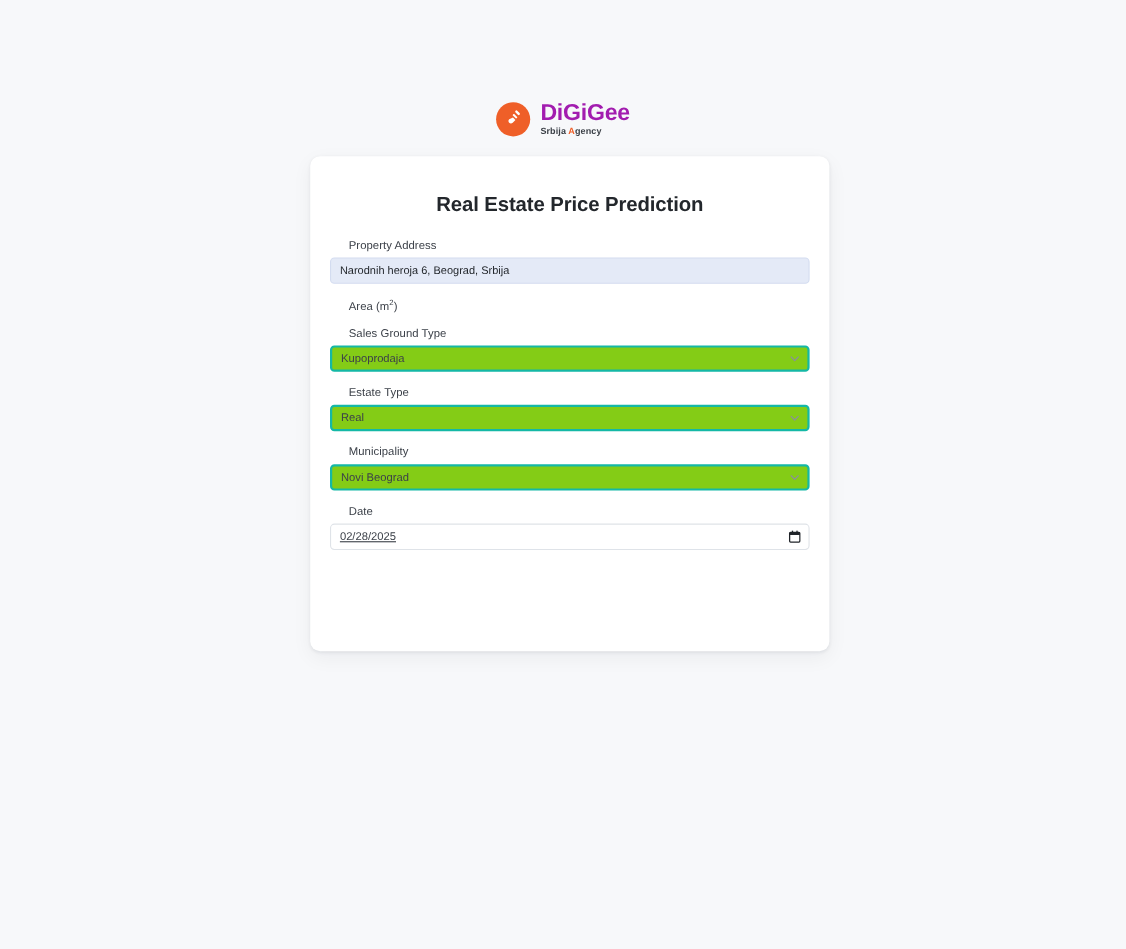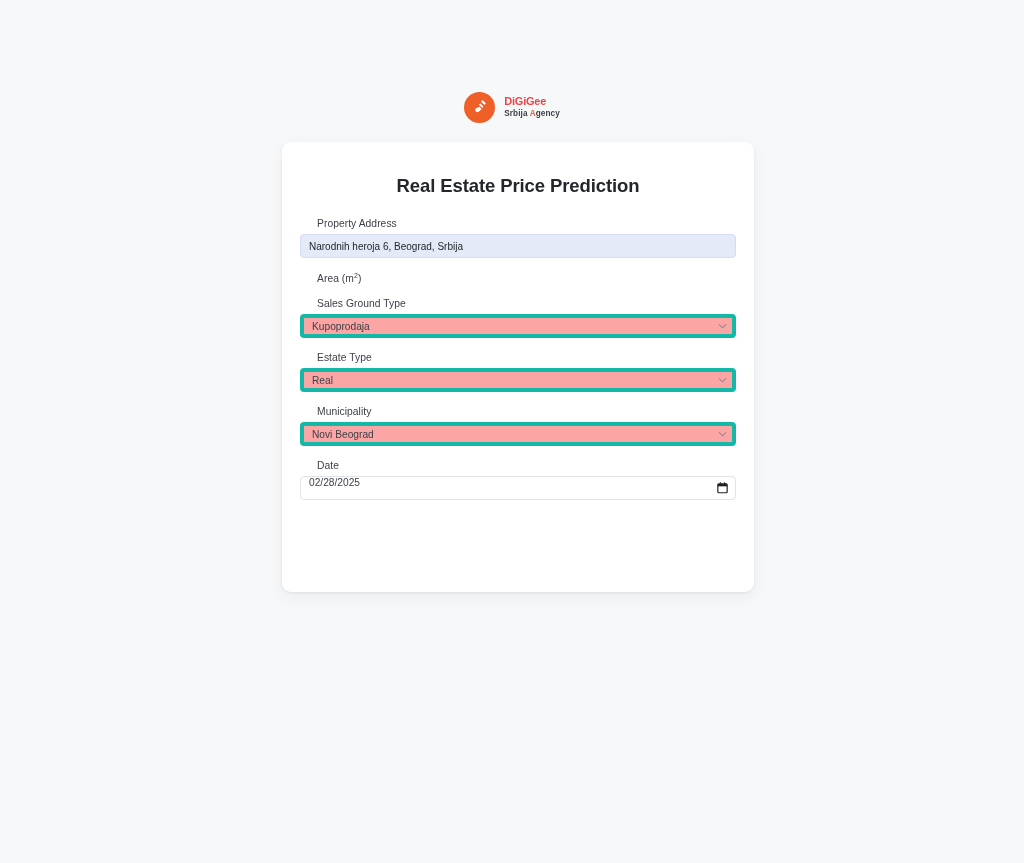--- a/index.html
+++ b/index.html
@@ -42,23 +42,23 @@
     flex: none;
   }
   .brand-mark svg { display: block; }
   .brand-text {
     display: flex;
     flex-direction: column;
     line-height: 1;
     justify-content: center;
   }
   .brand-name {
-    font-size: 11px;
-    font-weight: bold;
-    color: #ef4444;
+    font-size: 21px;
+    font-weight: bold;
+    color: #a21caf;
     letter-spacing: -0.2px;
   }
   .brand-tag {
     font-size: 8.2px;
     font-weight: bold;
     color: #3a3f46;
     margin-top: 3px;
     letter-spacing: 0.1px;
   }
   .brand-tag .accent { color: #ef5f28; }
@@ -115,23 +115,23 @@
     line-height: 22px;
   }
   .input.autofilled {
     background: #e4eaf7;
     border-color: #d3dcf0;
     color: #23272c;
   }
   .select-box {
     width: 100%;
     height: 24px;
-    border: 4px solid #14b8a6;
-    border-radius: 4px;
-    background: #fca5a5;
+    border: 2px solid #14b8a6;
+    border-radius: 4px;
+    background: #84cc16;
     font-size: 10.2px;
     color: #3c4149;
     padding: 0 26px 0 8px;
     display: flex;
     align-items: center;
     cursor: default;
   }
   .chevron {
     position: absolute;
     right: 8px;
@@ -146,20 +146,22 @@
   .date-box {
     width: 100%;
     height: 24px;
     border: 1px solid #dfe3e8;
     border-radius: 4px;
     background: #ffffff;
     font-size: 10.2px;
     color: #3c4149;
     padding: 0 28px 0 8px;
     display: flex;
+    align-items: center;
+    text-decoration: underline;
   }
   .cal-icon {
     position: absolute;
     right: 8px;
     top: 50%;
     transform: translateY(-50%);
     width: 11px;
     height: 12px;
   }
   .cal-icon svg { display: block; }

